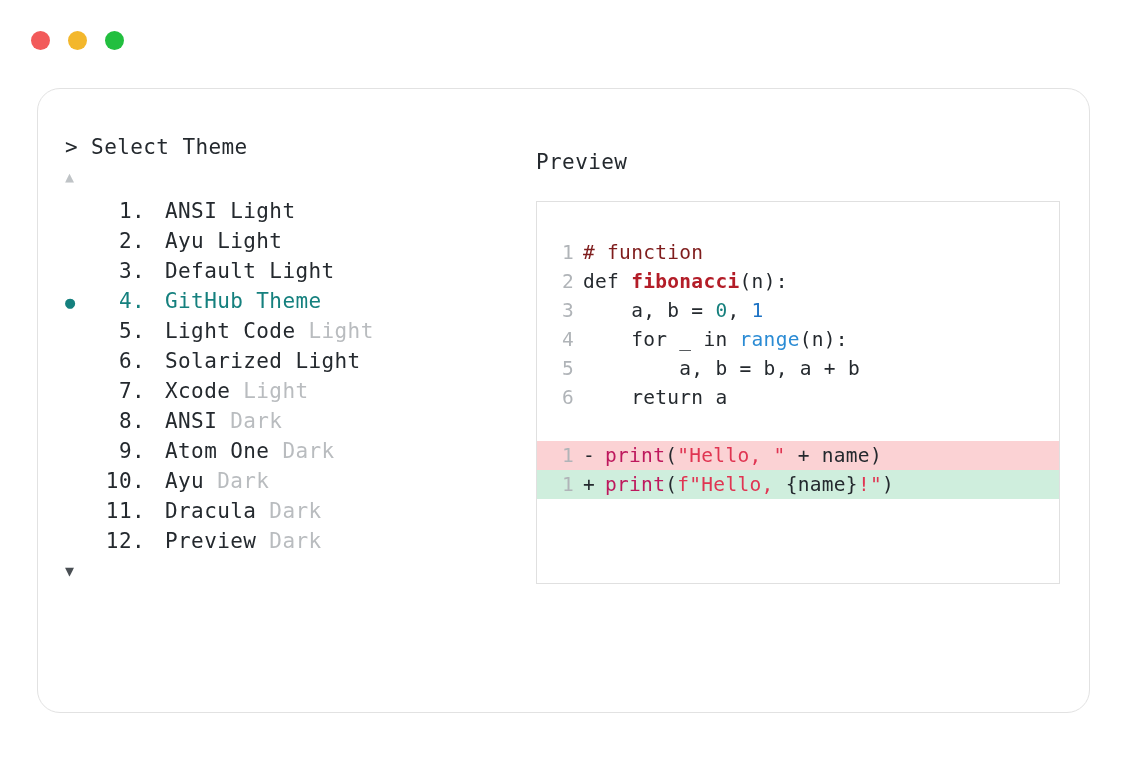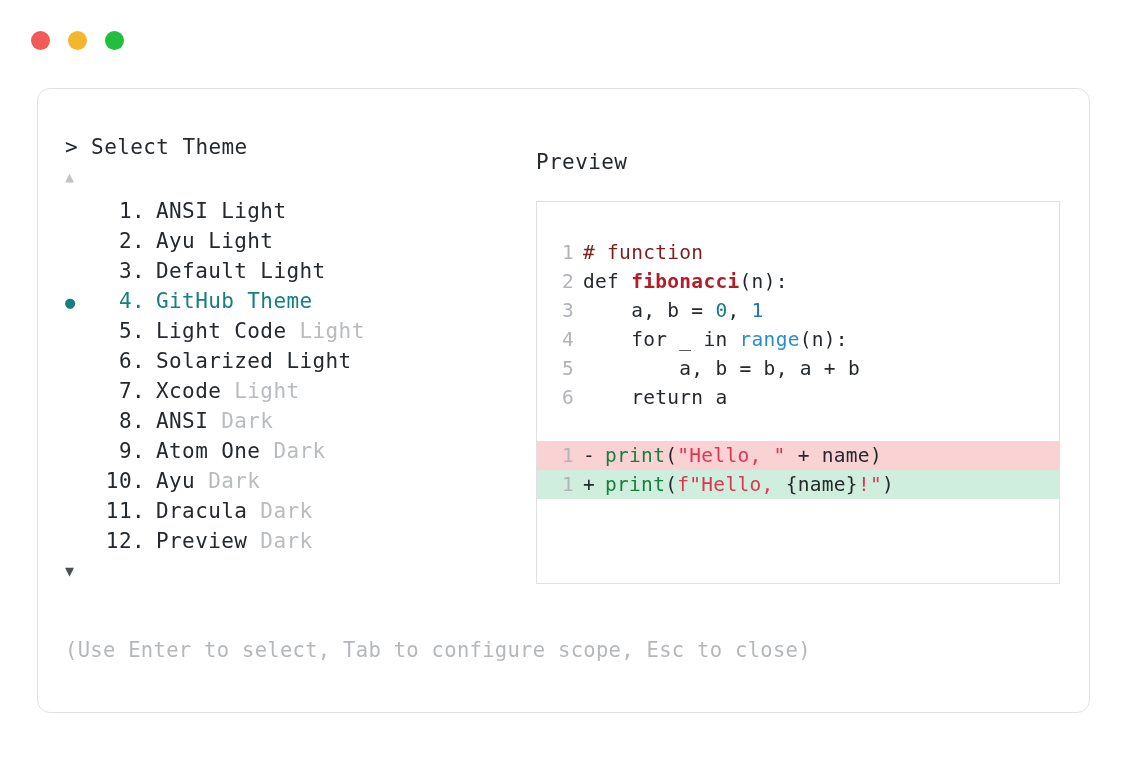--- a/index.html
+++ b/index.html
@@ -36,21 +36,21 @@
 
   
   .card {
     position: absolute;
     left: 37px;
     top: 88px;
     width: 1053px;
     height: 625px;
     box-sizing: border-box;
     border: 1.5px solid #e2e2e2;
-    border-radius: 13px;
+    border-radius: 23px;
     background: #ffffff;
   }
 
   
   .columns {
     position: absolute;
     left: 0;
     top: 0;
     width: 100%;
     height: 100%;
@@ -108,21 +108,21 @@
     font-size: 17px;
     color: #15807e;
   }
   .idx {
     width: 48px;
     flex: 0 0 48px;
     text-align: right;
     color: #24292e;
   }
   .item-label {
-    margin-left: 11px;
+    margin-left: 20px;
     color: #24292e;
   }
   .item-suffix {
     color: #24292e;
     white-space: pre;
   }
   .item-suffix.dim { color: #b9bcbf; }
   .theme-item.selected .idx,
   .theme-item.selected .item-label,
   .theme-item.selected .item-suffix { color: #15807e; }
@@ -159,21 +159,21 @@
   }
   .code-text { color: #24292e; white-space: pre; }
   .blank-line { height: 29px; }
 
   
   .tok-comment { color: #7f1d1d; }
   .tok-fn      { color: #b31d28; font-weight: bold; }
   .tok-num-a   { color: #17807e; }
   .tok-num-b   { color: #1c72c4; }
   .tok-builtin { color: #2a8bd4; text-align: center; }
-  .tok-call    { color: #15803d; }
+  .tok-call    { color: #be185d; }
   .tok-str     { color: #e03552; }
   .tok-plain   { color: #24292e; }
 
   
   .diff-row { display: flex; height: 29px; align-items: center; }
   .diff-row.del { background: #fbd2d4; }
   .diff-row.add { background: #cfeedd; }
   .diff-row .ln { color: #b0b4b8; }
   .diff-mark {
     width: 22px;
@@ -232,14 +232,13 @@
     <div class="right-col">
       <div class="section-title">Preview</div>
 
       <div class="preview-box">
         <div class="code" id="code-block"><div class="code-line"><span class="ln">1</span><span class="code-text"><span class="tok-comment"># function</span></span></div><div class="code-line"><span class="ln">2</span><span class="code-text"><span class="tok-plain">def </span><span class="tok-fn">fibonacci</span><span class="tok-plain">(n):</span></span></div><div class="code-line"><span class="ln">3</span><span class="code-text"><span class="tok-plain">    a, b = </span><span class="tok-num-a">0</span><span class="tok-plain">, </span><span class="tok-num-b">1</span></span></div><div class="code-line"><span class="ln">4</span><span class="code-text"><span class="tok-plain">    for _ in </span><span class="tok-builtin">range</span><span class="tok-plain">(n):</span></span></div><div class="code-line"><span class="ln">5</span><span class="code-text"><span class="tok-plain">        a, b = b, a + b</span></span></div><div class="code-line"><span class="ln">6</span><span class="code-text"><span class="tok-plain">    return a</span></span></div><div class="blank-line"></div><div class="diff-row del" style="background: rgb(251, 210, 212);"><span class="ln">1</span><span class="diff-mark">-</span><span class="code-text"><span class="tok-call">print</span><span class="tok-plain">(</span><span class="tok-str">"Hello, "</span><span class="tok-plain"> + name)</span></span></div><div class="diff-row add" style="background: rgb(207, 238, 221);"><span class="ln">1</span><span class="diff-mark">+</span><span class="code-text"><span class="tok-call">print</span><span class="tok-plain">(</span><span class="tok-str">f"Hello, </span><span class="tok-plain">{name}</span><span class="tok-str">!"</span><span class="tok-plain">)</span></span></div></div>
       </div>
     </div>
 
   </div>
 
-  <div class="footer-hint">(Use Enter to select, Tab to configure scope, Esc to close)</div>
 </div>
 
 </body></html>

